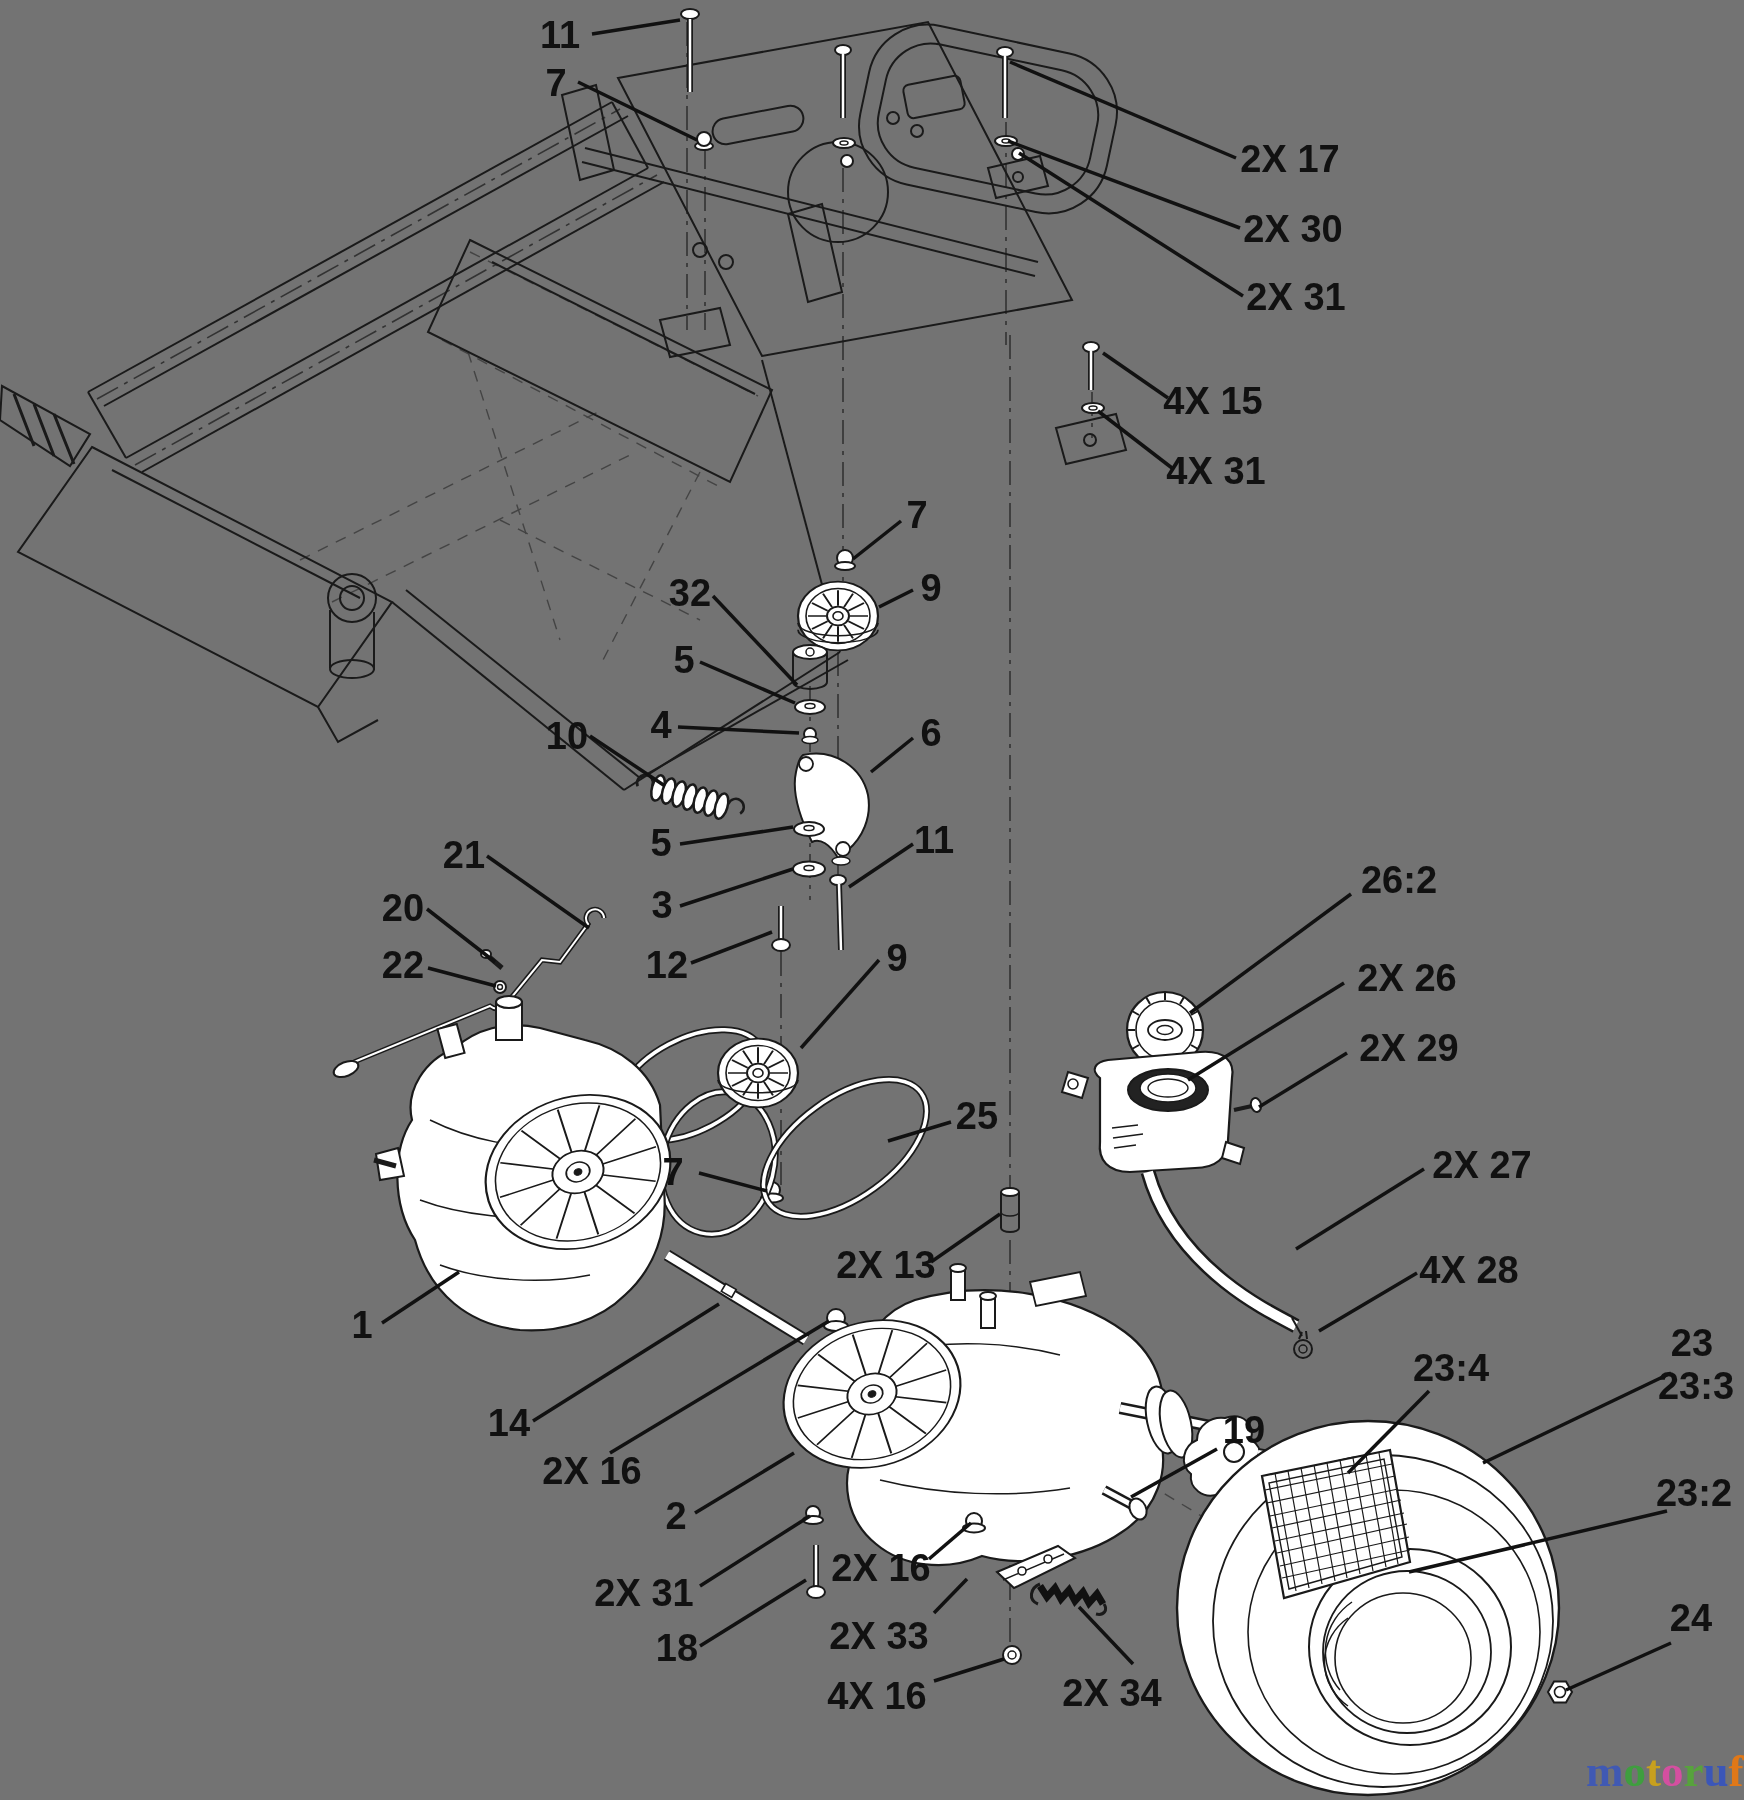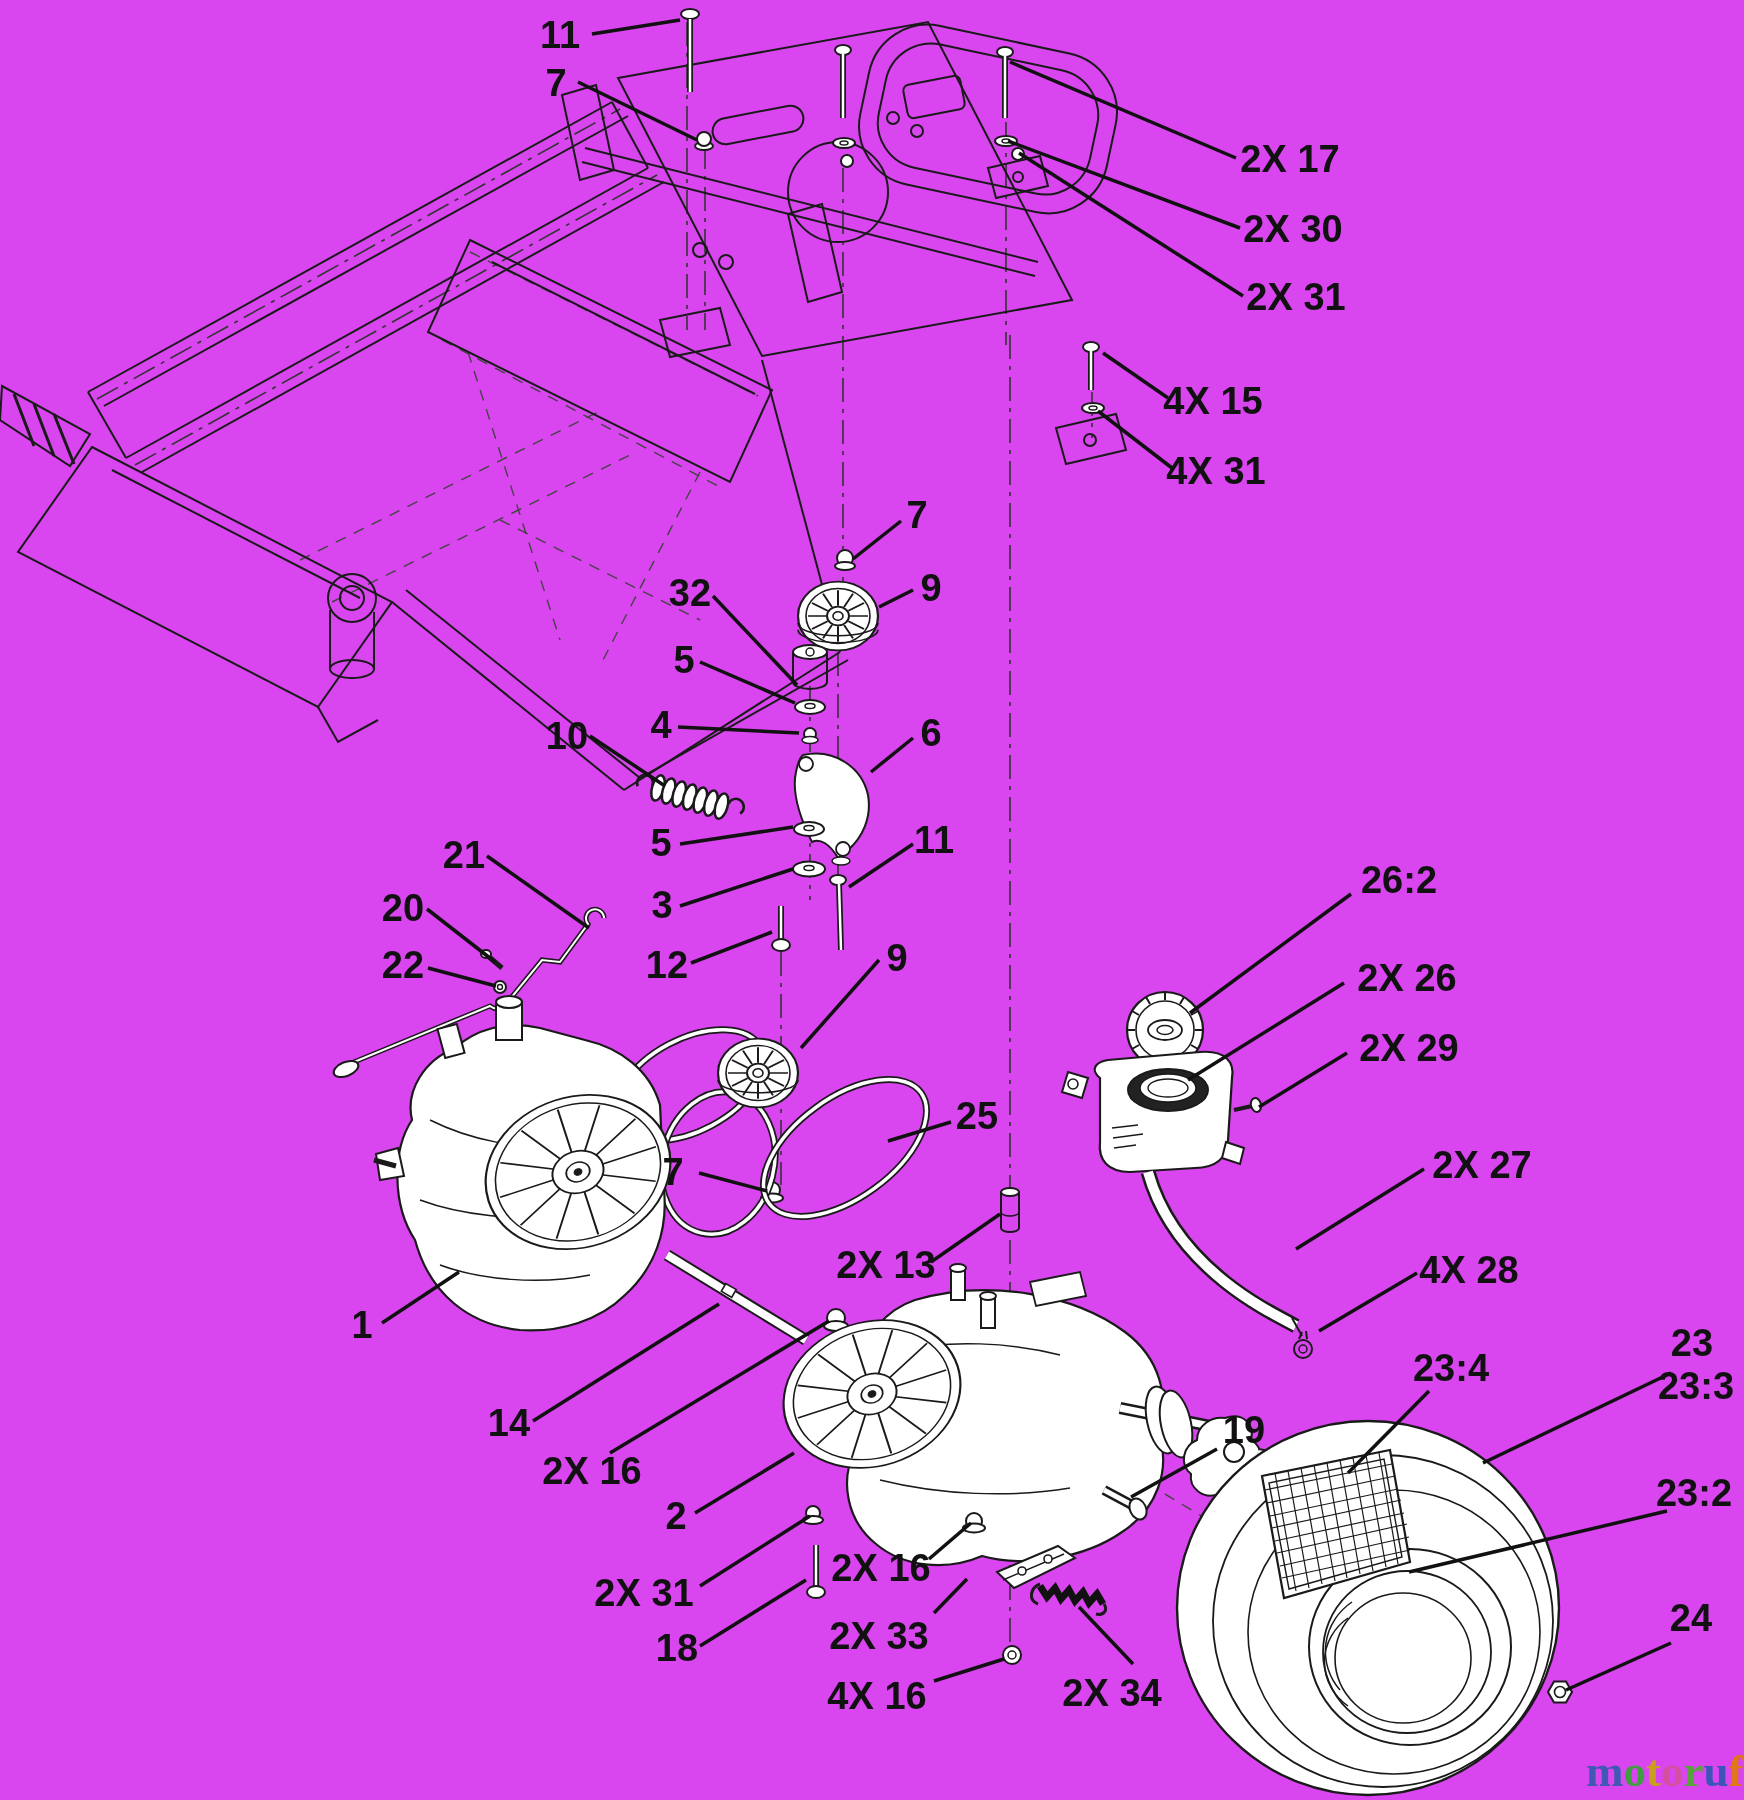--- a/index.html
+++ b/index.html
@@ -1,16 +1,16 @@
 <!DOCTYPE html>
 <html><head>
 <meta charset="utf-8">
 <style>
   html,body{margin:0;padding:0;background:#ffffff;}
-  #stage{position:relative;width:1744px;height:1800px;background:#d946ef;outline:1px solid #d9d9d9;overflow:hidden;}
+  #stage{position:relative;width:1744px;height:1800px;background:#737373;outline:1px solid #d9d9d9;overflow:hidden;}
   svg{display:block;}
   text.callout{font-family:"Liberation Sans",sans-serif;font-weight:bold;font-size:38px;fill:#111;}
   text.logo{font-family:"Liberation Serif",serif;font-weight:bold;font-size:45px;}
   tspan.logo-suffix{font-size:28px;font-weight:bold;}
 </style>
 </head>
 <body>
 
 <div id="stage">
 <svg width="1744" height="1800" viewBox="0 0 1744 1800">

